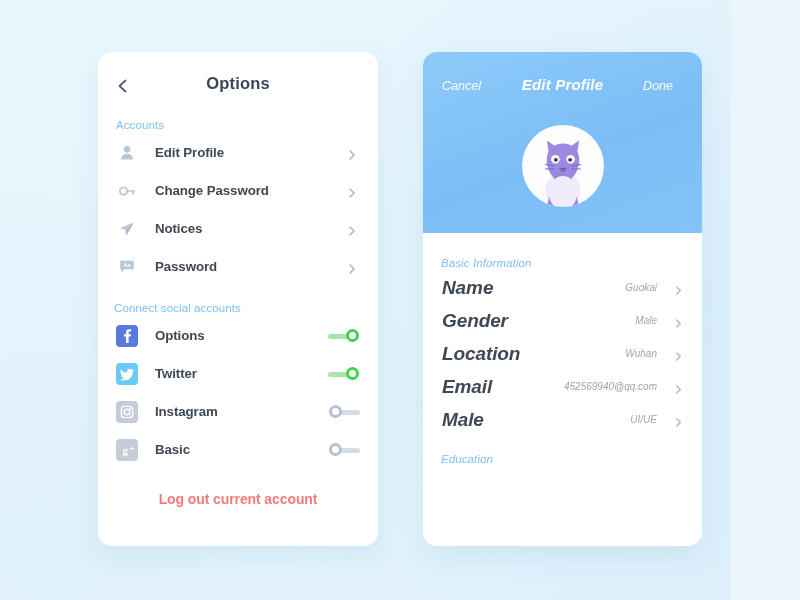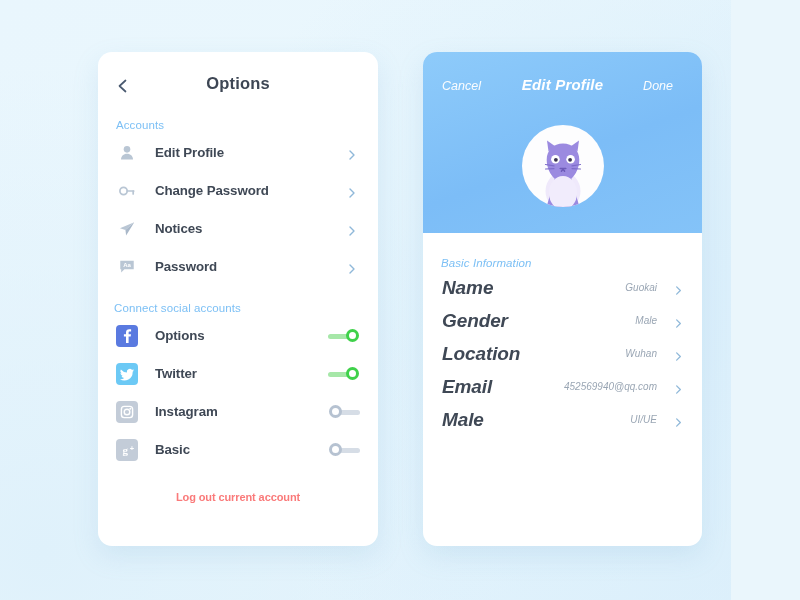--- a/index.html
+++ b/index.html
@@ -149,21 +149,21 @@
   .toggle.on  .track { left: 0;  background: #a6e7a8; }
   .toggle.on  .knob  { left: 18px; border: 3px solid #3fd14a; }
   .toggle.off .track { right: 0; background: #d6dde6; }
   .toggle.off .knob  { left: 1px;  border: 3px solid #b6c2d1; }
 
   
   .logout {
     margin-top: 25px;
     text-align: center;
     color: #fa7a7a;
-    font-size: 11px;
+    font-size: 14px;
     font-weight: bold;
     cursor: pointer;
     letter-spacing: -.1px;
   }
 
   
   .profile-hero {
     position: relative;
     height: 181px;
     background: linear-gradient(160deg, #8ecbfa 0%, #7cbdf7 55%, #84c3f8 100%);
@@ -454,16 +454,17 @@
       <div class="irow">
         <span class="ilabel">Male</span>
         <span class="ivalue">UI/UE</span>
         <span class="chev">
           <svg viewBox="0 0 12 12" width="11" height="11">
             <polyline points="4,2 8,6 4,10" fill="none" stroke="#8fb8d9" stroke-width="1.4" stroke-linecap="round" stroke-linejoin="round"></polyline>
           </svg>
         </span>
       </div>
 
+      <div class="sec-label sec-edu">Education</div>
 
     </div>
   </div>
 </div>
 
 </body></html>

